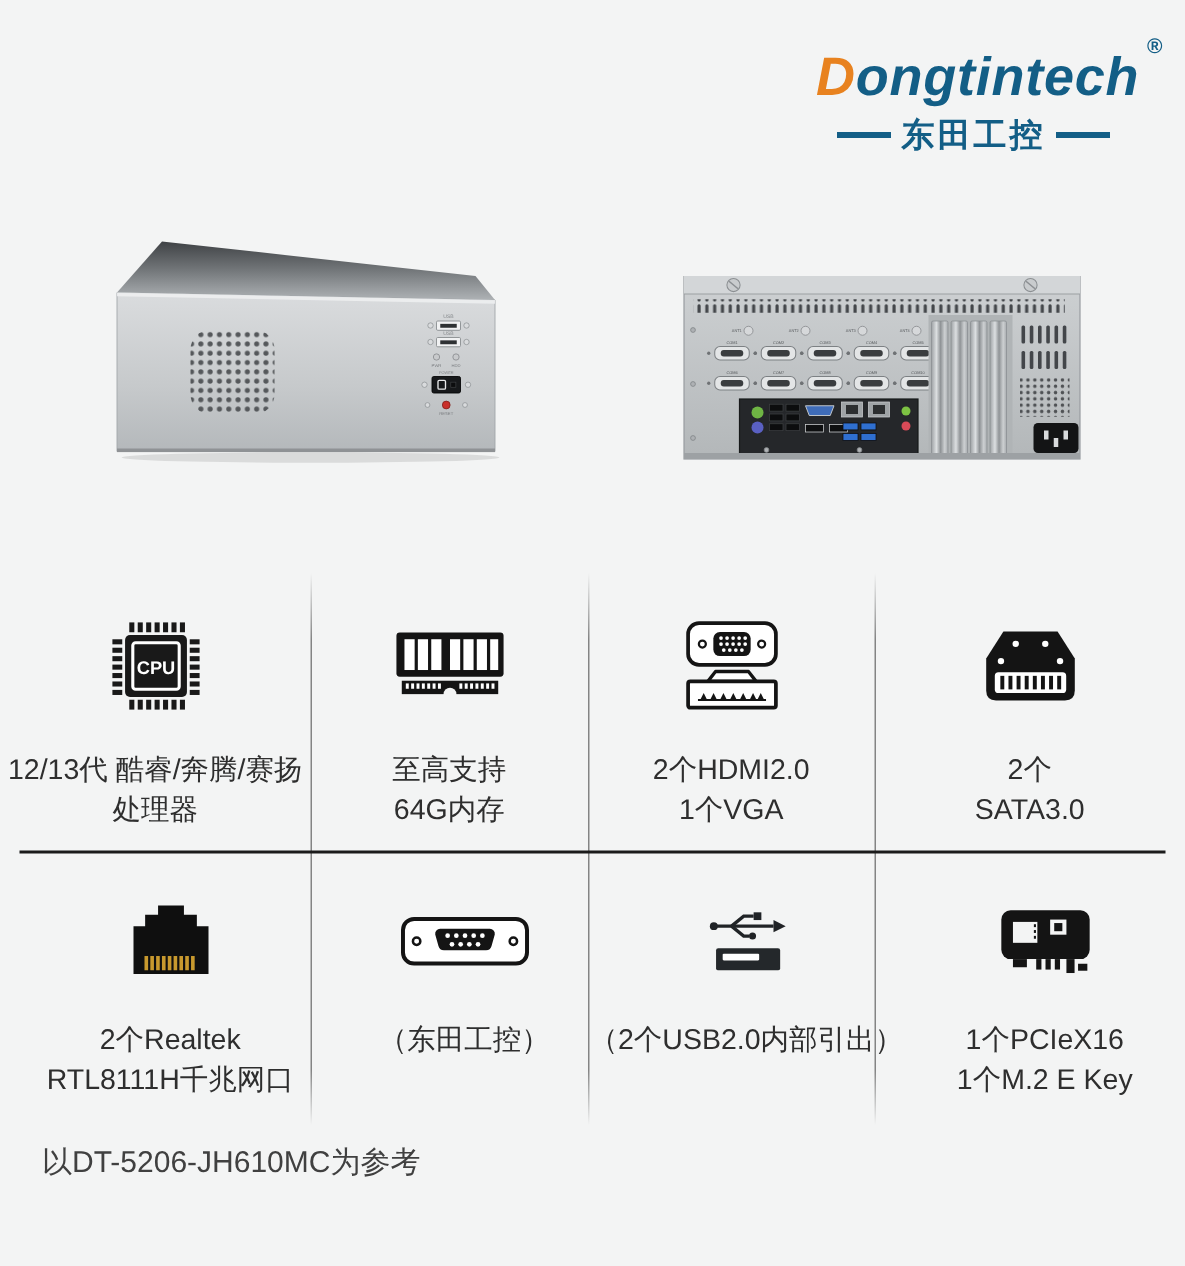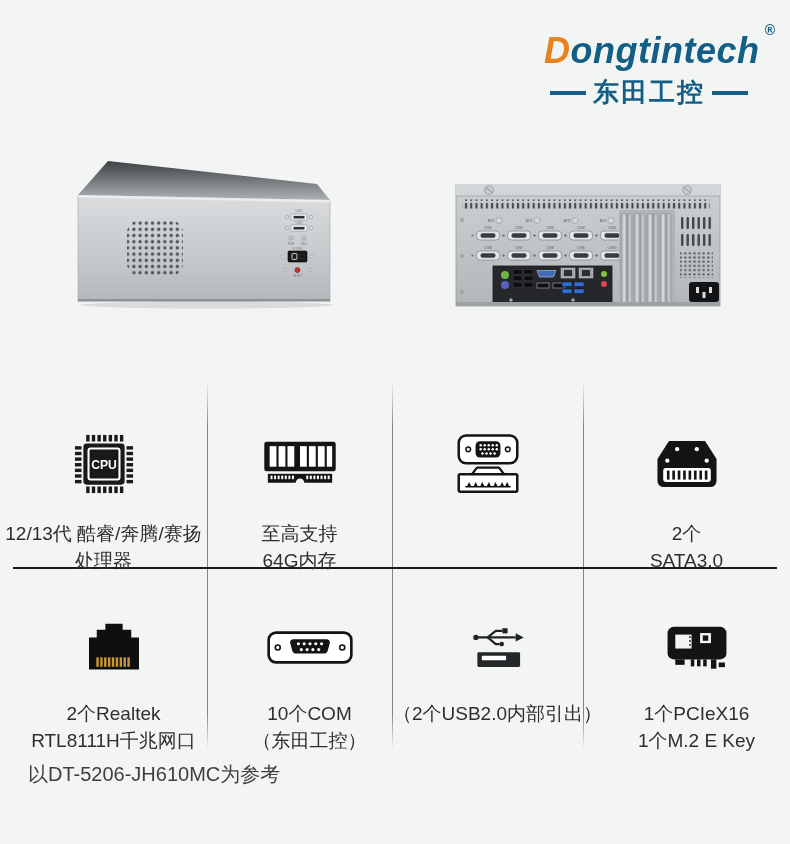--- a/index.html
+++ b/index.html
@@ -7,29 +7,29 @@
         background:var(--background,#f3f4f4);
         font-family:"Liberation Sans","DejaVu Sans",sans-serif;color:var(--text,#2e2e2e);}
 
   
   .logo{position:absolute;top:33px;right:36px;width:210px;text-align:left;}
   .logo-row1{position:relative;display:inline-block;font-style:italic;font-weight:bold;
              font-size:36px;line-height:1;color:var(--brand-teal,#135e86);letter-spacing:0.5px;}
   .logo-row1 .initial{color:var(--brand-orange,#e8821f);}
   .logo-reg{position:absolute;top:-10px;right:-16px;font-size:14px;font-style:normal;font-weight:bold;}
   .logo-row2{margin-top:6px;display:flex;align-items:center;justify-content:center;gap:7px;
-             color:var(--brand-teal,#135e86);font-weight:bold;font-size:26px;letter-spacing:2px;}
+             color:var(--brand-teal,#135e86);font-weight:bold;font-size:22px;letter-spacing:2px;}
   .logo-dash{width:36px;height:4px;background:var(--brand-teal,#135e86);}
 
   
   .front-photo{position:absolute;left:75px;top:158px;}
   .rear-photo{position:absolute;left:453px;top:184px;}
 
   
-  .features{position:absolute;left:0;top:402px;width:724px;height:368px;display:grid;
+  .features{position:absolute;left:0;top:382px;width:724px;height:368px;display:grid;
             grid-template-columns:207px 185px 191px 207px;grid-template-rows:186px 182px;}
   .cell{display:flex;flex-direction:column;align-items:center;}
   .cell.row1{padding-top:32px;}
   .cell.row2{padding-top:32px;padding-left:20px;}
   .icon-box{display:flex;align-items:center;justify-content:center;}
   .row1 .icon-box{height:60px;}
   .row2 .icon-box{height:54px;}
   .cap{margin-top:26px;text-align:center;font-size:19px;line-height:27px;white-space:nowrap;}
   .vline{position:absolute;top:382px;width:1px;height:368px;
          background:linear-gradient(to bottom,rgba(40,40,40,0),rgba(40,40,40,.55) 12%,rgba(40,40,40,.55) 90%,rgba(40,40,40,0));}
@@ -423,20 +423,24 @@
             <path d="M14,72 l3.2,-6.5 3.2,6.5 z"></path>
               <path d="M23,72 l3.2,-6.5 3.2,6.5 z"></path>
               <path d="M32,72 l3.2,-6.5 3.2,6.5 z"></path>
               <path d="M41,72 l3.2,-6.5 3.2,6.5 z"></path>
               <path d="M50,72 l3.2,-6.5 3.2,6.5 z"></path>
               <path d="M59,72 l3.2,-6.5 3.2,6.5 z"></path>
               <path d="M66,72 l3.2,-6.5 3.2,6.5 z"></path>
           </g>
         </svg>
       </div>
+      <div class="cap">
+        <div>2个HDMI2.0</div>
+        <div>1个VGA</div>
+      </div>
     </div>
 
     <div class="cell row1">
       <div class="icon-box">
         <svg width="64" height="52" viewBox="0 0 78 62">
           <path d="M17,3 L61,3 L75,25 L75,51 Q75,59 67,59 L11,59 Q3,59 3,51 L3,25 Z" fill="#141414"></path>
           <g fill="#ffffff">
             <circle cx="27" cy="13" r="2.6"></circle>
               <circle cx="51" cy="13" r="2.6"></circle>
             <circle cx="15" cy="27" r="2.6"></circle>
@@ -498,21 +502,20 @@
               <circle cx="59" cy="16.5" r="1.9"></circle>
               <circle cx="66" cy="16.5" r="1.9"></circle>
             <circle cx="41.5" cy="23.5" r="1.9"></circle>
               <circle cx="48.5" cy="23.5" r="1.9"></circle>
               <circle cx="55.5" cy="23.5" r="1.9"></circle>
               <circle cx="62.5" cy="23.5" r="1.9"></circle>
           </g>
         </svg>
       </div>
       <div class="cap">
-        <div>10个COM</div>
         <div>（东田工控）</div>
       </div>
     </div>
 
     <div class="cell row2">
       <div class="icon-box">
         <svg width="56" height="46" viewBox="0 0 76 62">
           <g stroke="#202326" stroke-width="3" fill="none">
             <path d="M10,18 H62"></path>
             <path d="M24,18 L35,9 H44"></path>

